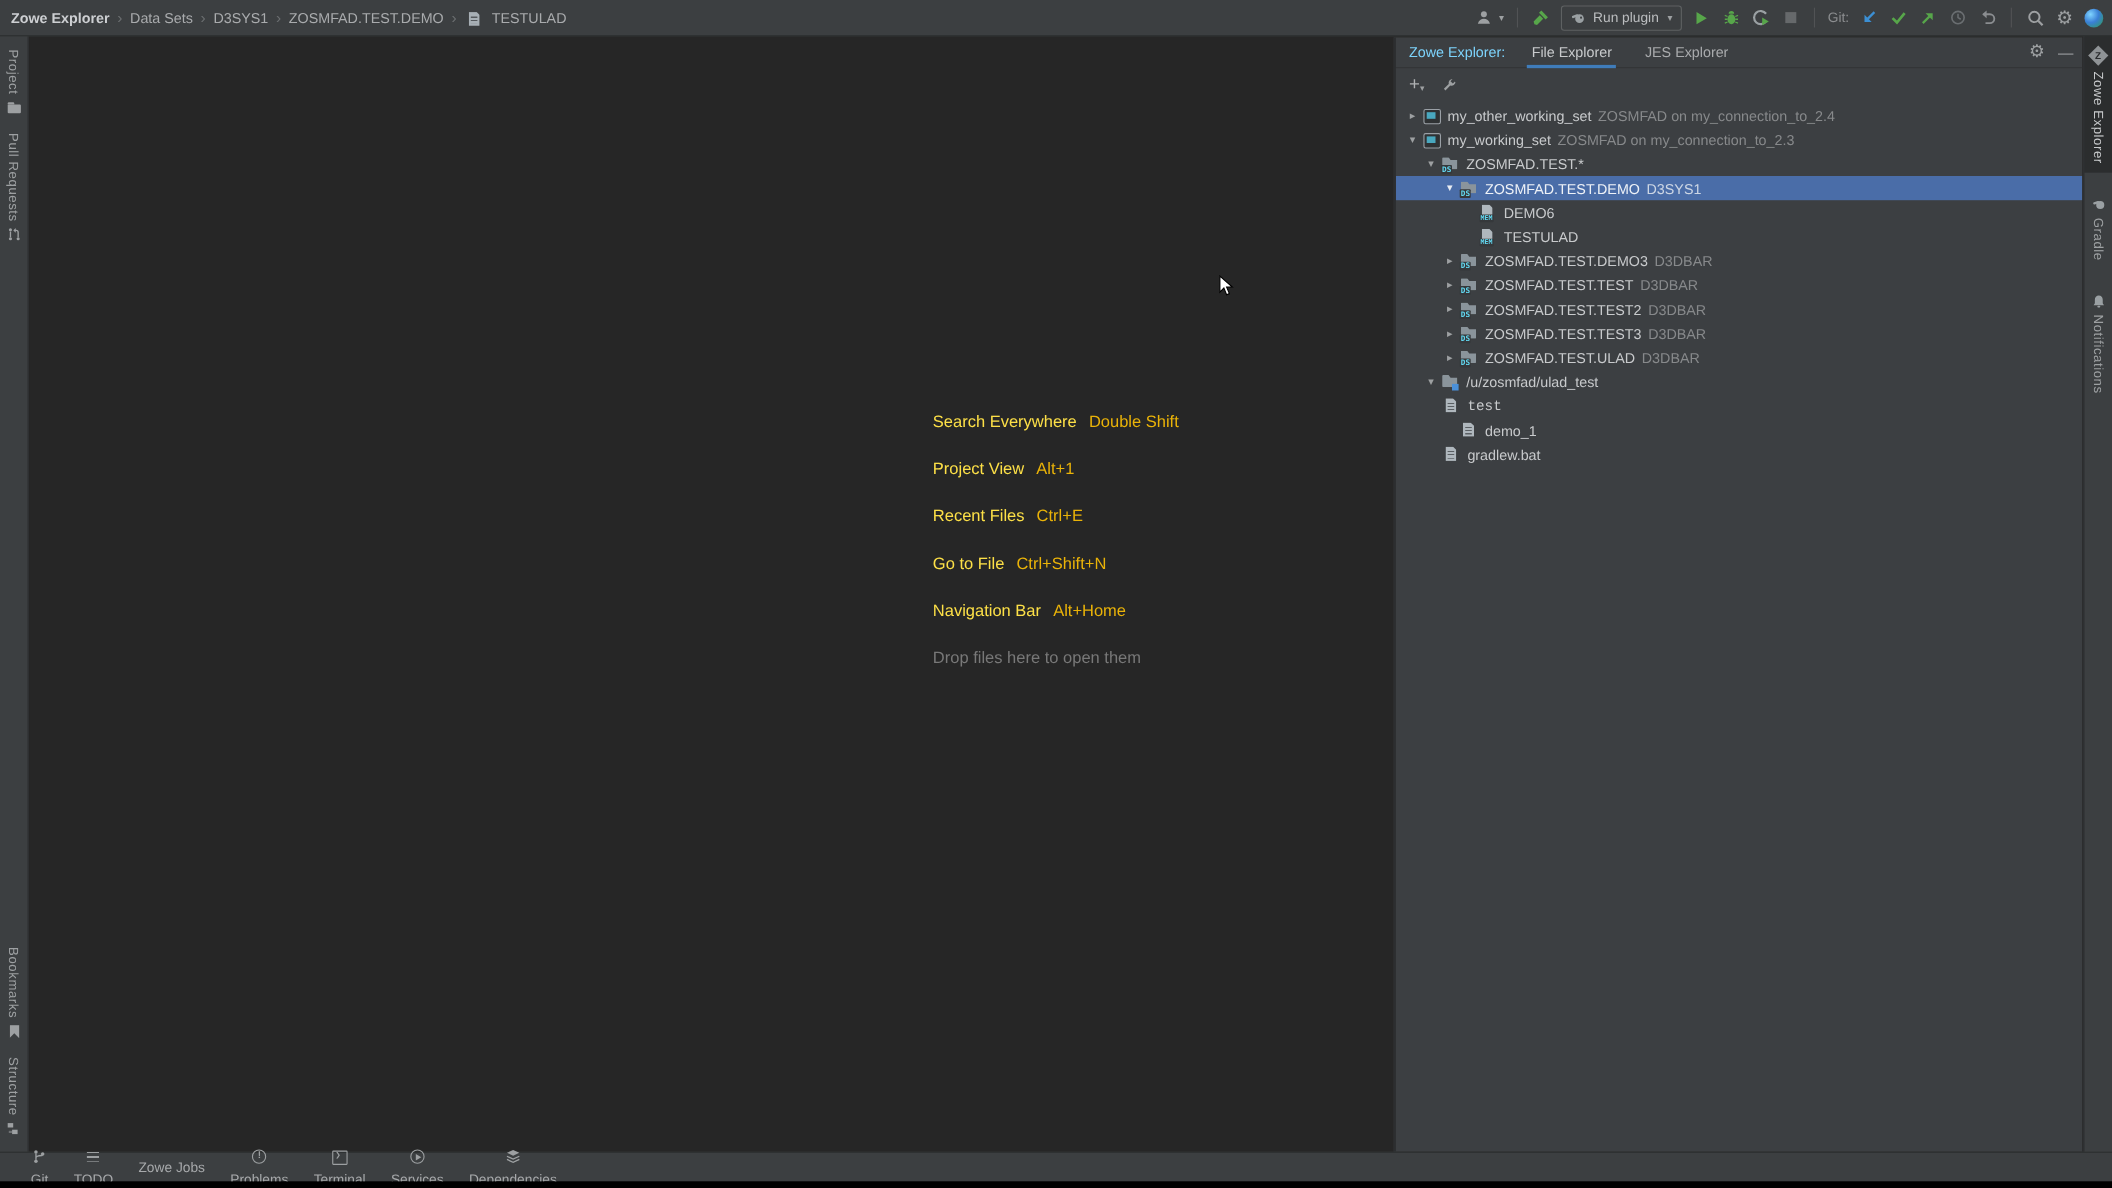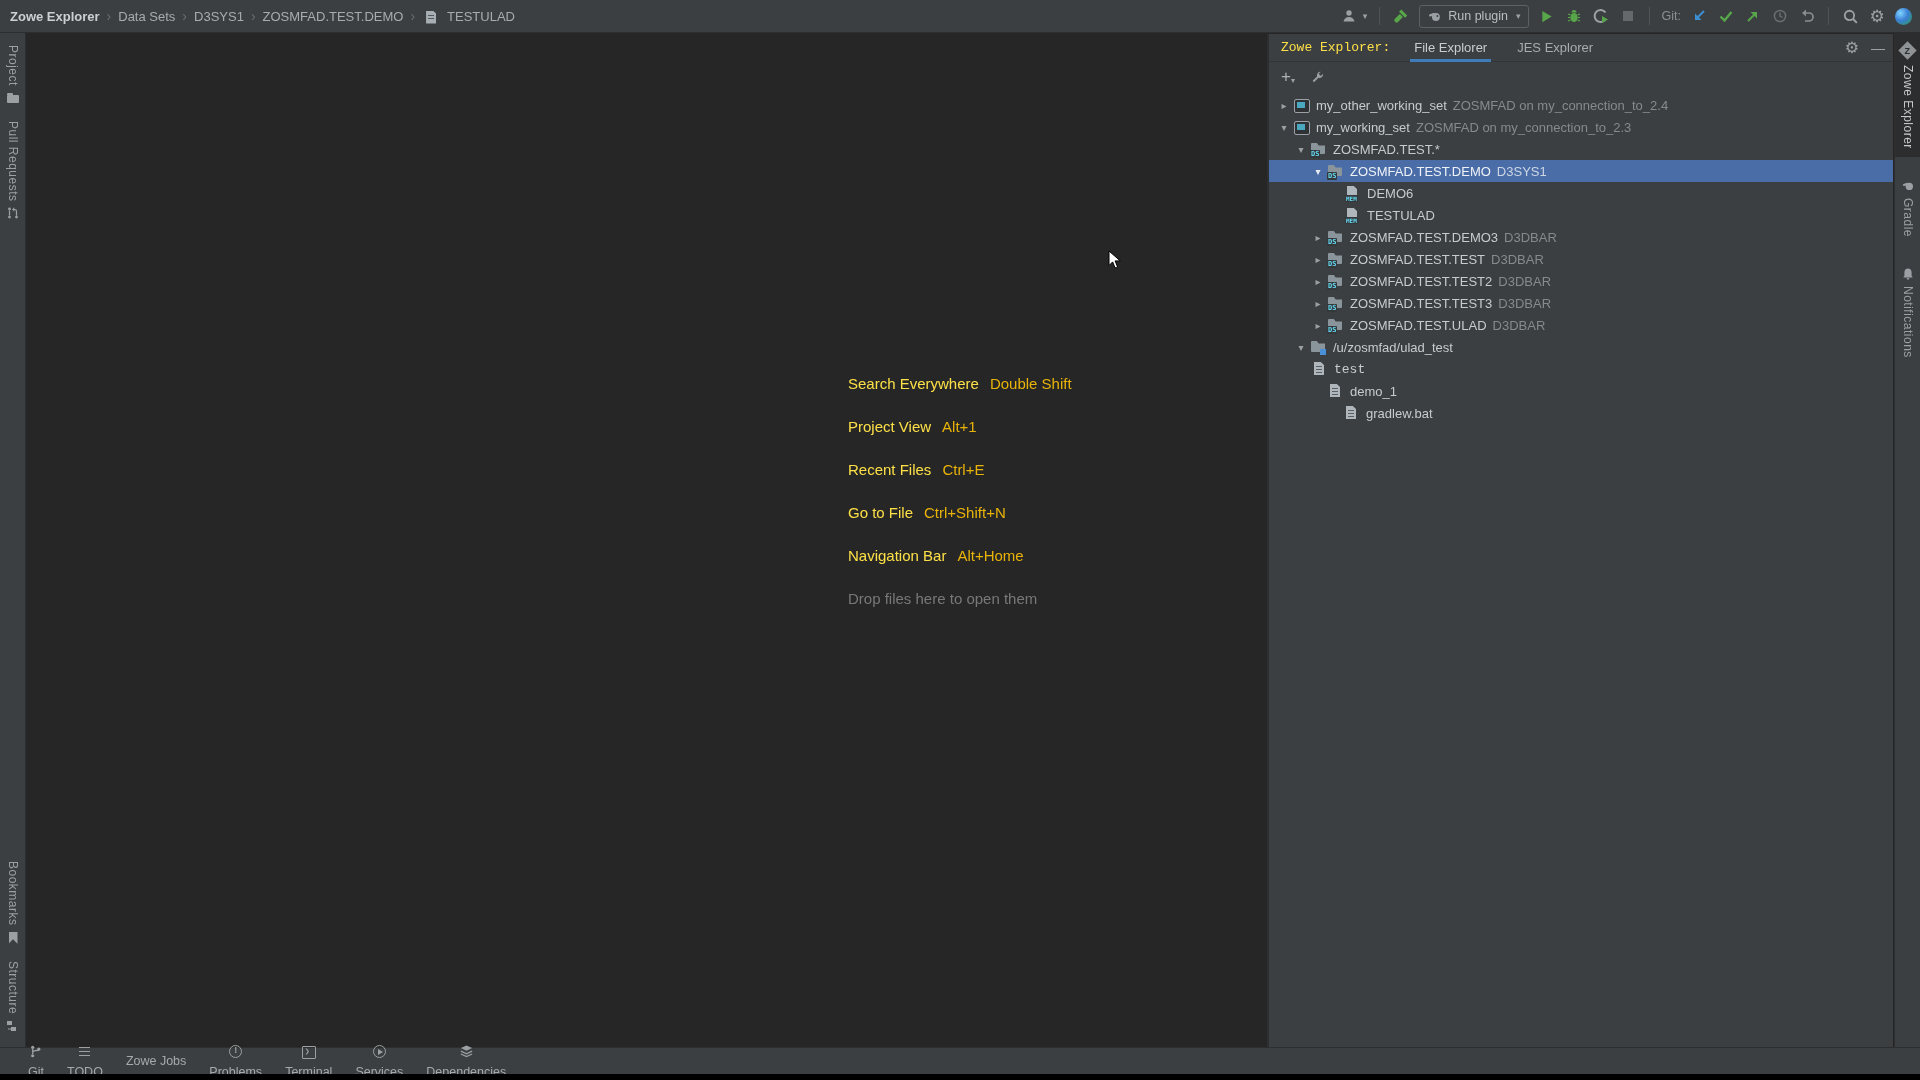--- a/index.html
+++ b/index.html
@@ -56,21 +56,21 @@
   .hints { position:absolute; left:821px; top:341px; }
   .hint-row { height:43px; display:flex; align-items:flex-start; gap:11px; font-size:15px; }
   .hint-label { color:#fde047; }
   .hint-key { color:#eab308; }
   .drop-line { font-size:15px; color:#787878; margin-top:0px; }
 
   
   .panel { position:absolute; right:27px; top:34px; width:626px; bottom:33px; background:#3c3f42;
            border-left:2px solid #2c2e30; display:flex; flex-direction:column; }
   .panel-header { height:28px; display:flex; align-items:center; padding:0 8px 0 12px; border-bottom:1px solid #323537; }
-  .panel-title { color:#fde047; margin-right:22px;font-family:Liberation Mono, monospace; }
+  .panel-title { color:#7dd3fc; margin-right:22px; }
   .ptab { position:relative; height:28px; display:flex; align-items:center; padding:0 2px; margin-right:26px; color:#a9abad; cursor:default; }
   .ptab.active { color:#c9cbcd;text-align:center; }
   .ptab.active:after { content:""; position:absolute; left:-2px; right:-2px; bottom:0; height:3px; background:#3f7cba; }
   .panel-header .ph-icons { margin-left:auto; display:flex; align-items:center; gap:12px; }
   .panel-toolbar { height:30px; display:flex; align-items:center; gap:14px; padding:0 12px; }
   .plus-wrap { display:flex; align-items:flex-end; color:#afb1b3; }
   .plus { font-size:17px; line-height:14px; }
   .plus-caret { font-size:8px; color:#9da0a2; margin-left:0px; margin-bottom:-1px; }
 
   
@@ -448,21 +448,21 @@
 
   </div>
 
   <div class="trow" style="padding-left: 40px;">
     <span class="chev"></span>
     <span class="ico ico-uss-file"></span>
     <span class="tname">demo_1</span>
 
   </div>
 
-  <div class="trow" style="padding-left: 56px;">
+  <div class="trow" style="padding-left: 24px;">
     <span class="chev"></span>
     <span class="ico ico-uss-file"></span>
     <span class="tname">gradlew.bat</span>
 
   </div>
 </div>
   </div>
 
   <div class="statusbar">
     <div class="sb-item">

